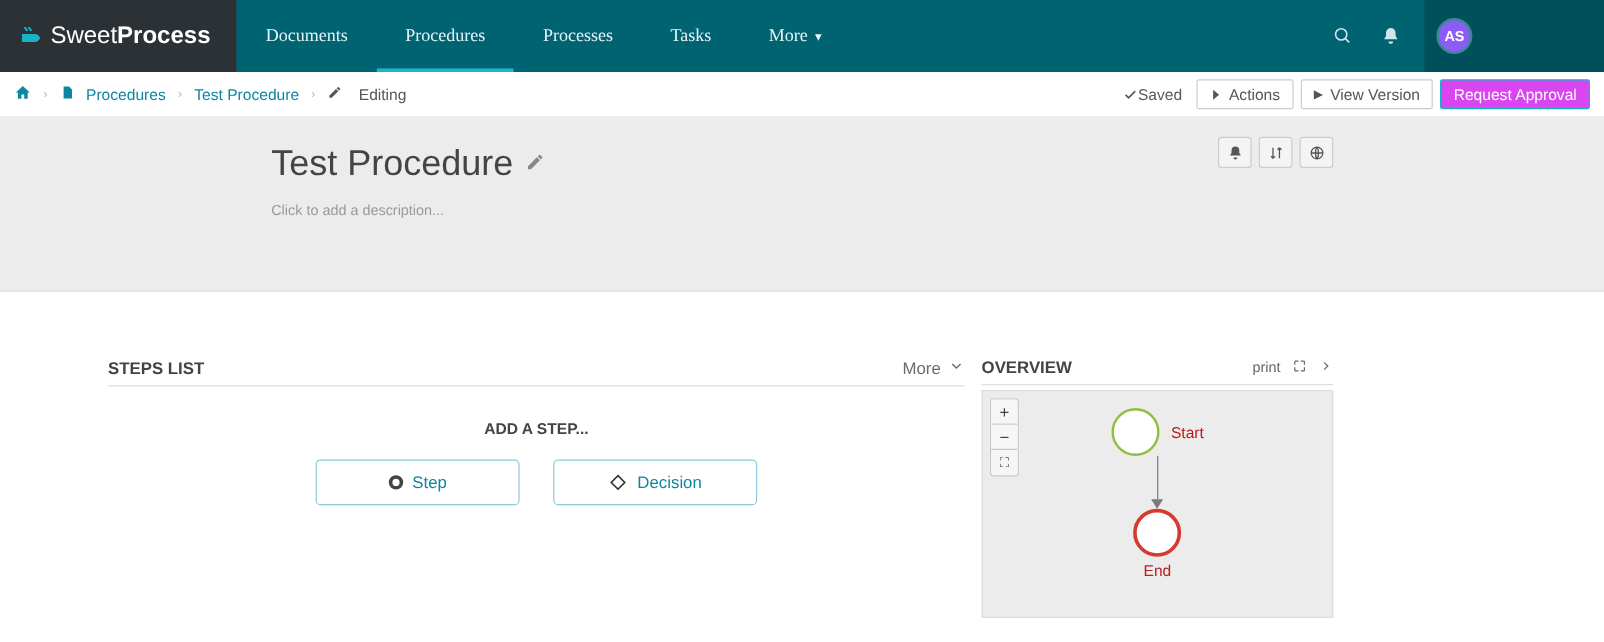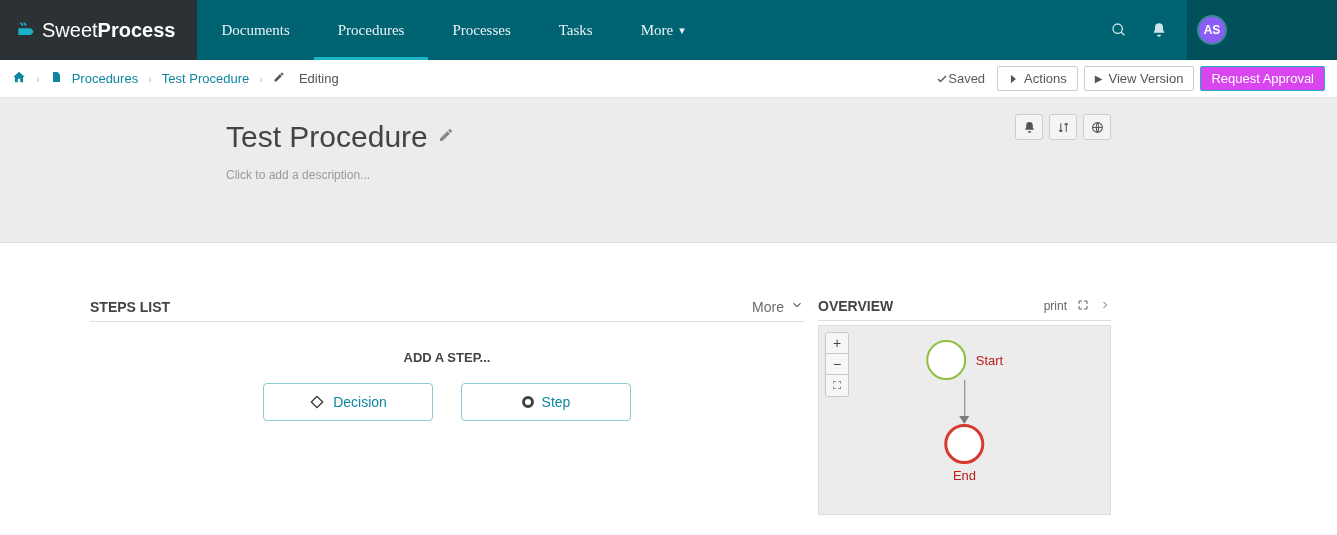--- a/index.html
+++ b/index.html
@@ -376,33 +376,33 @@
           <svg width="14" height="14" viewBox="0 0 24 24" fill="none" stroke="currentColor" stroke-width="2">
               <polyline points="6 9 12 15 18 9"></polyline>
             </svg>
         </span>
       </span>
     </div>
 
     <div class="addastep">ADD A STEP...</div>
 
     <div class="steptypes">
+      <div class="stepbtn step">
+        <span class="stepicon">
+            <span class="dot"></span>
+          </span>
+        <span>Step</span>
+      </div>
       <div class="stepbtn">
         <span class="stepicon">
           <svg width="16" height="16" viewBox="0 0 24 24" fill="none" stroke="#333" stroke-width="2">
               <rect x="6" y="6" width="12" height="12" transform="rotate(45 12 12)"></rect>
             </svg>
         </span>
         <span>Decision</span>
-      </div>
-      <div class="stepbtn step">
-        <span class="stepicon">
-            <span class="dot"></span>
-          </span>
-        <span>Step</span>
       </div>
     </div>
   </div>
 
   <div class="rightcol">
     <div class="ovhead">
       <span>OVERVIEW</span>
       <span class="ovtools">
         <span>print</span>
         <span>

